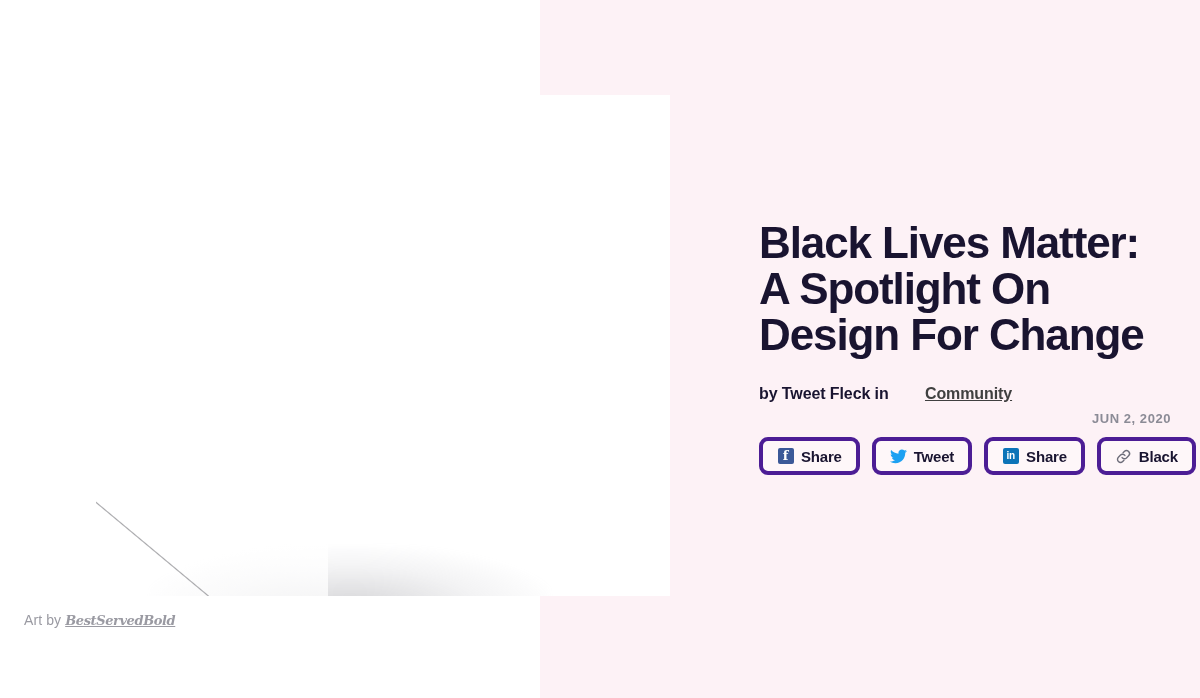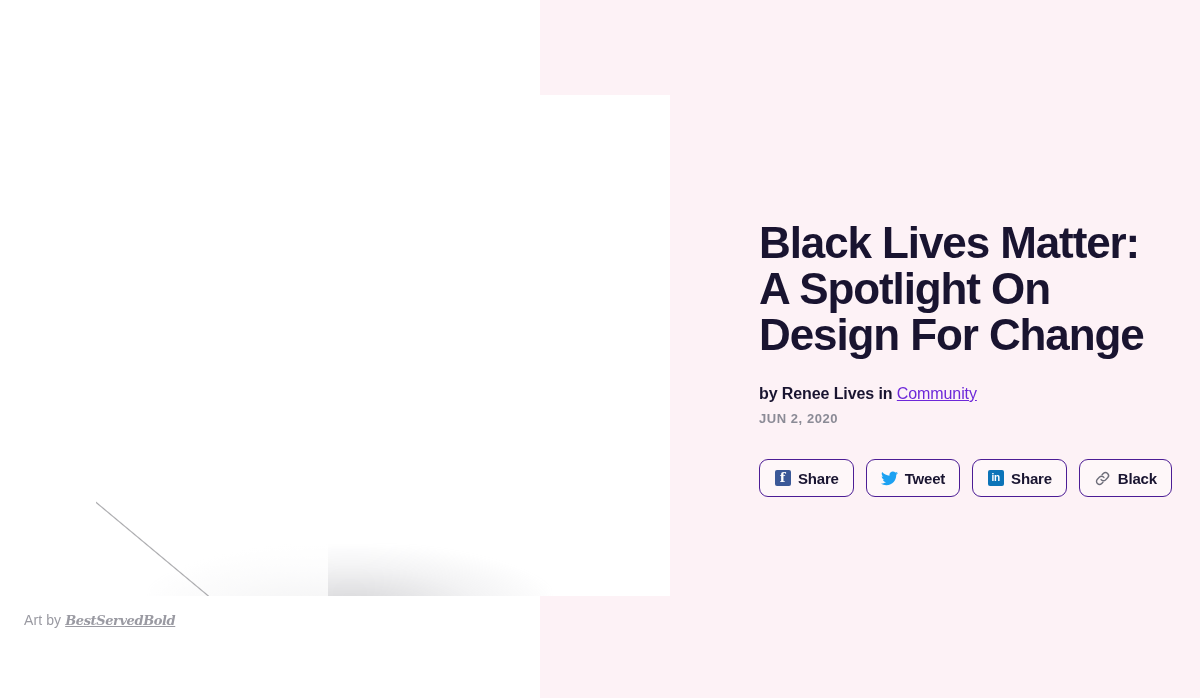--- a/index.html
+++ b/index.html
@@ -143,49 +143,51 @@
   .byline {
     font-size: 16px;
     line-height: 20px;
     font-weight: bold;
     color: #191430;
     margin-bottom: 6px;
     letter-spacing: -0.1px;
   }
 
   .byline .category-link {
-    color: #6d28d9;
+    color: #404040;
     text-decoration: underline;
-    font-weight: normal;
+    font-weight: bold;
+    margin-left: 32px;
   }
 
   .pubdate {
     font-size: 13px;
     line-height: 17px;
     font-weight: bold;
     letter-spacing: 0.55px;
     color: #8b8b96;
-    margin-bottom: 32px;
+    margin-bottom: 10px;
+    text-align: right;
   }
 
   
   .share-row {
     display: flex;
     gap: 12px;
     align-items: center;
   }
 
   .share-btn {
     display: inline-flex;
     align-items: center;
     gap: 7px;
     height: 38px;
     padding: 4px 14px;
     border-radius: 9px;
-    border: 1px solid #4c1d95;
+    border: 4px solid #4c1d95;
     background: #fef7f9;
     font-size: 15px;
     font-weight: bold;
     color: #191430;
     letter-spacing: -0.2px;
     cursor: pointer;
     font-family: "Liberation Sans", sans-serif;
     white-space: nowrap;
   }
 
@@ -266,21 +268,21 @@
       <a href="#" class="art-credit-link">BestServedBold</a>
     </figcaption>
 
   </figure>
 
   <div class="article-meta">
 
     <h1 class="article-title">Black Lives Matter: A Spotlight On Design For Change</h1>
 
     <div class="byline">
-      <span>by Renee Lives in</span>
+      <span>by Tweet Fleck in</span>
       <a href="#" class="category-link">Community</a>
     </div>
 
     <div class="pubdate">JUN 2, 2020</div>
 
     <div class="share-row">
 
       <button class="share-btn">
         <span class="btn-icon">
           <span class="fb-icon"></span>

